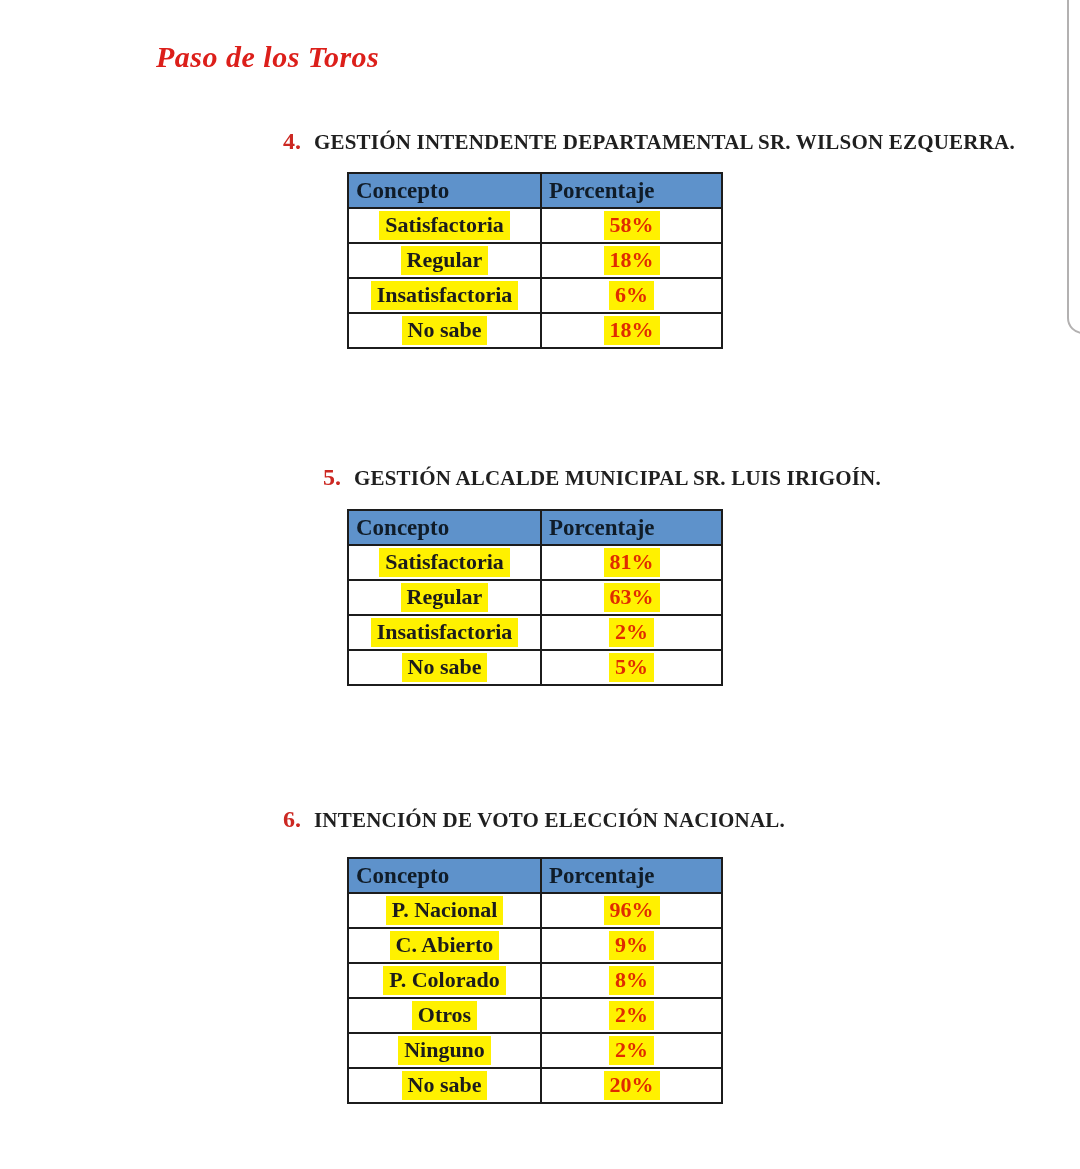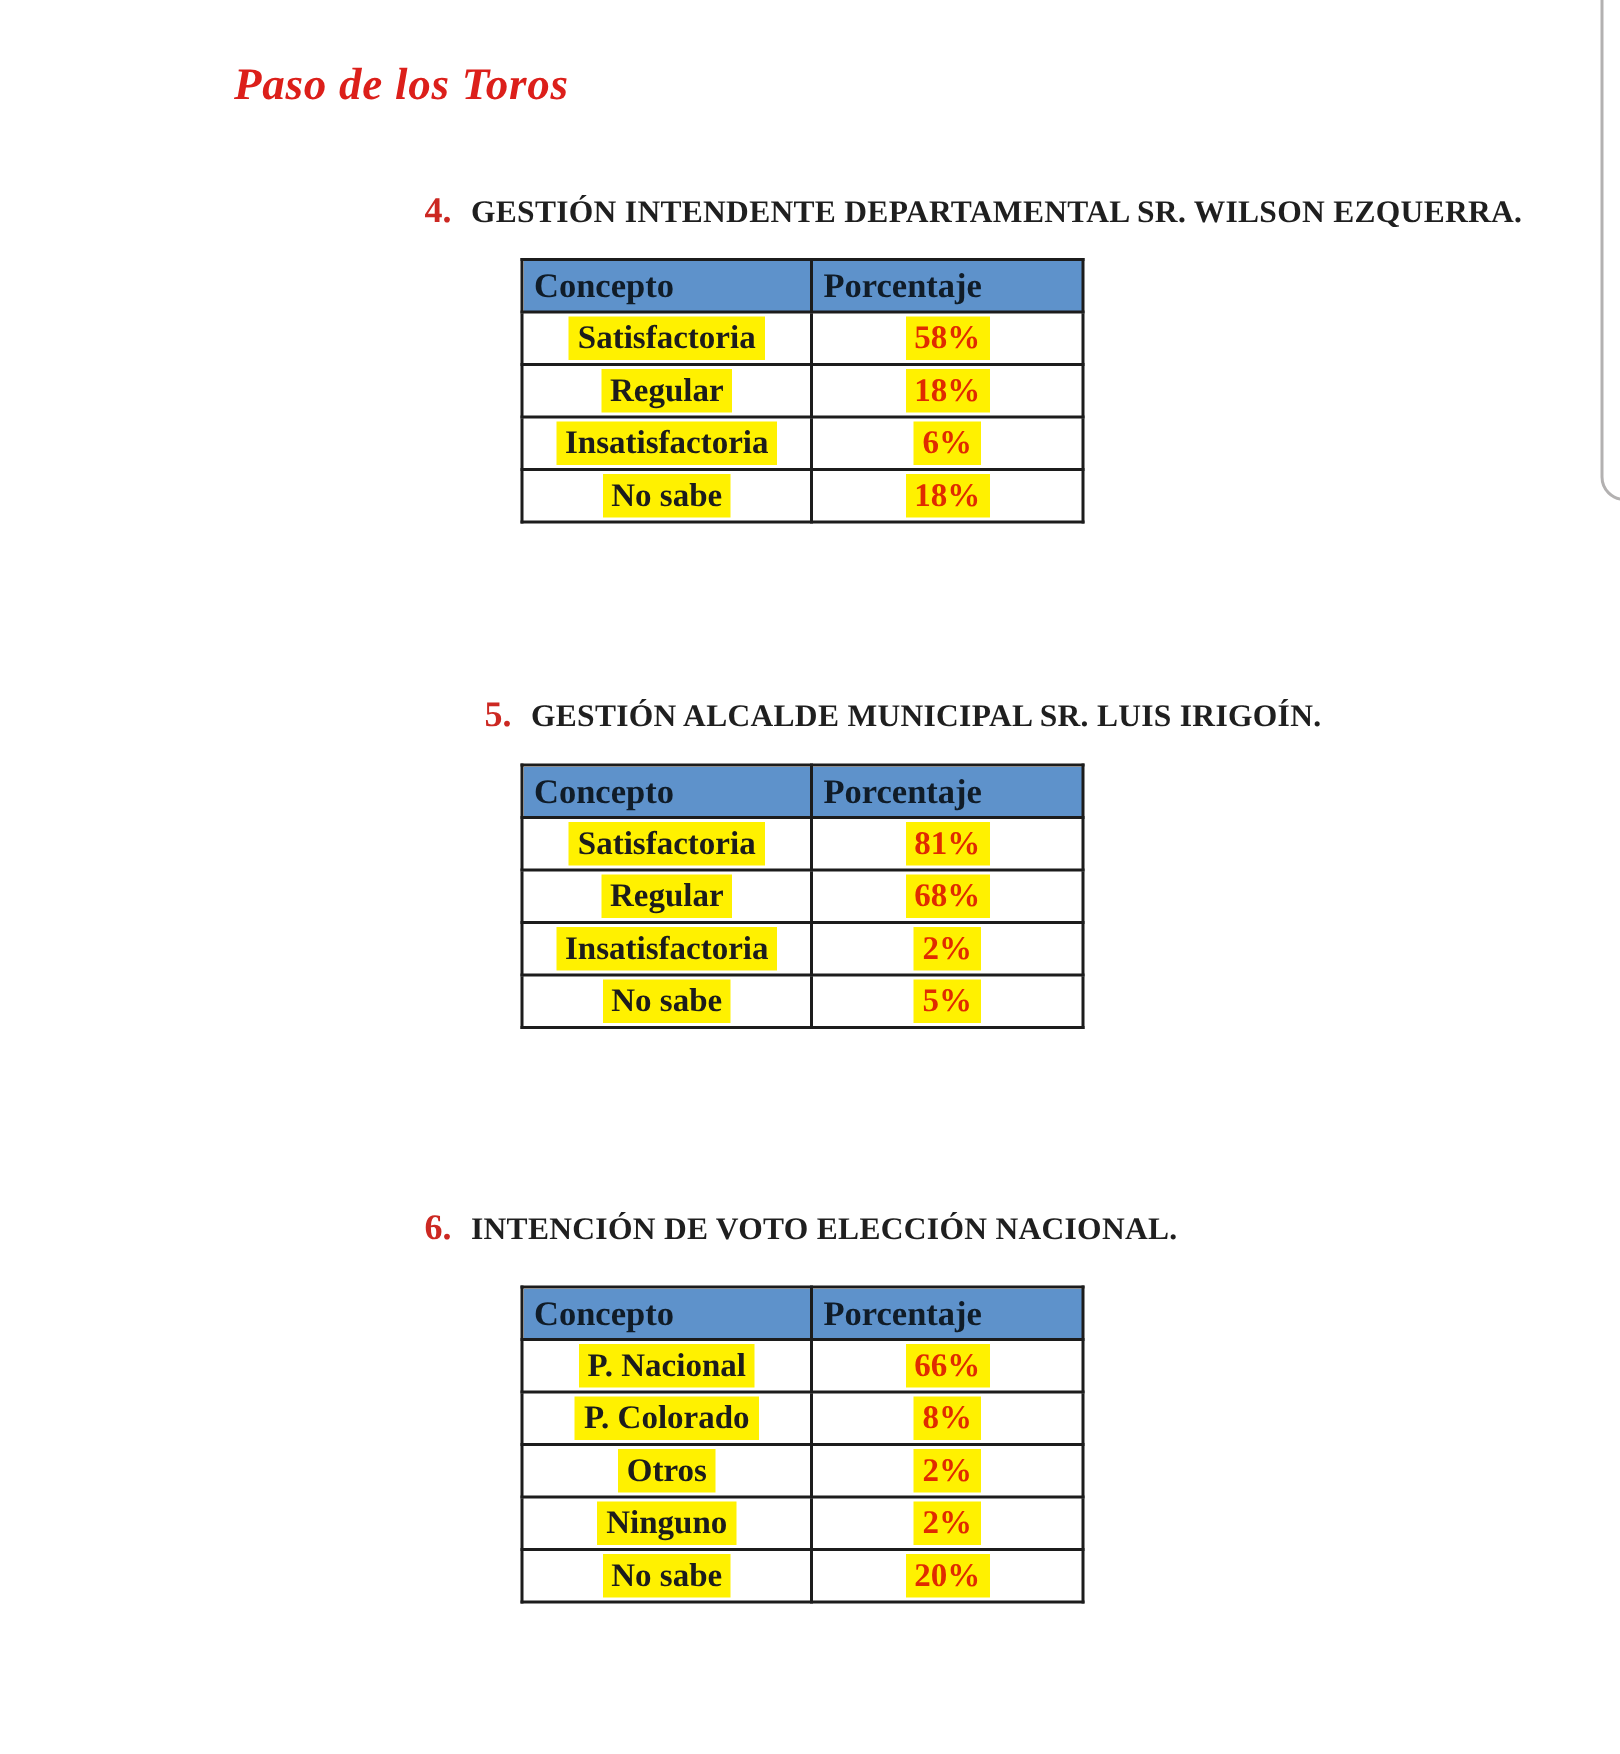--- a/index.html
+++ b/index.html
@@ -150,21 +150,21 @@
           <th>Porcentaje</th>
         </tr>
       </thead>
       <tbody>
         <tr>
           <td><span class="hl concept">Satisfactoria</span></td>
           <td><span class="hl value">81%</span></td>
         </tr>
         <tr>
           <td><span class="hl concept">Regular</span></td>
-          <td><span class="hl value">68%</span></td>
+          <td><span class="hl value">63%</span></td>
         </tr>
         <tr>
           <td><span class="hl concept">Insatisfactoria</span></td>
           <td><span class="hl value">2%</span></td>
         </tr>
         <tr>
           <td><span class="hl concept">No sabe</span></td>
           <td><span class="hl value">5%</span></td>
         </tr>
       </tbody>
@@ -182,21 +182,25 @@
       </colgroup>
       <thead>
         <tr>
           <th>Concepto</th>
           <th>Porcentaje</th>
         </tr>
       </thead>
       <tbody>
         <tr>
           <td><span class="hl concept">P. Nacional</span></td>
-          <td><span class="hl value">66%</span></td>
+          <td><span class="hl value">96%</span></td>
+        </tr>
+        <tr>
+          <td><span class="hl concept">C. Abierto</span></td>
+          <td><span class="hl value">9%</span></td>
         </tr>
         <tr>
           <td><span class="hl concept">P. Colorado</span></td>
           <td><span class="hl value">8%</span></td>
         </tr>
         <tr>
           <td><span class="hl concept">Otros</span></td>
           <td><span class="hl value">2%</span></td>
         </tr>
         <tr>

